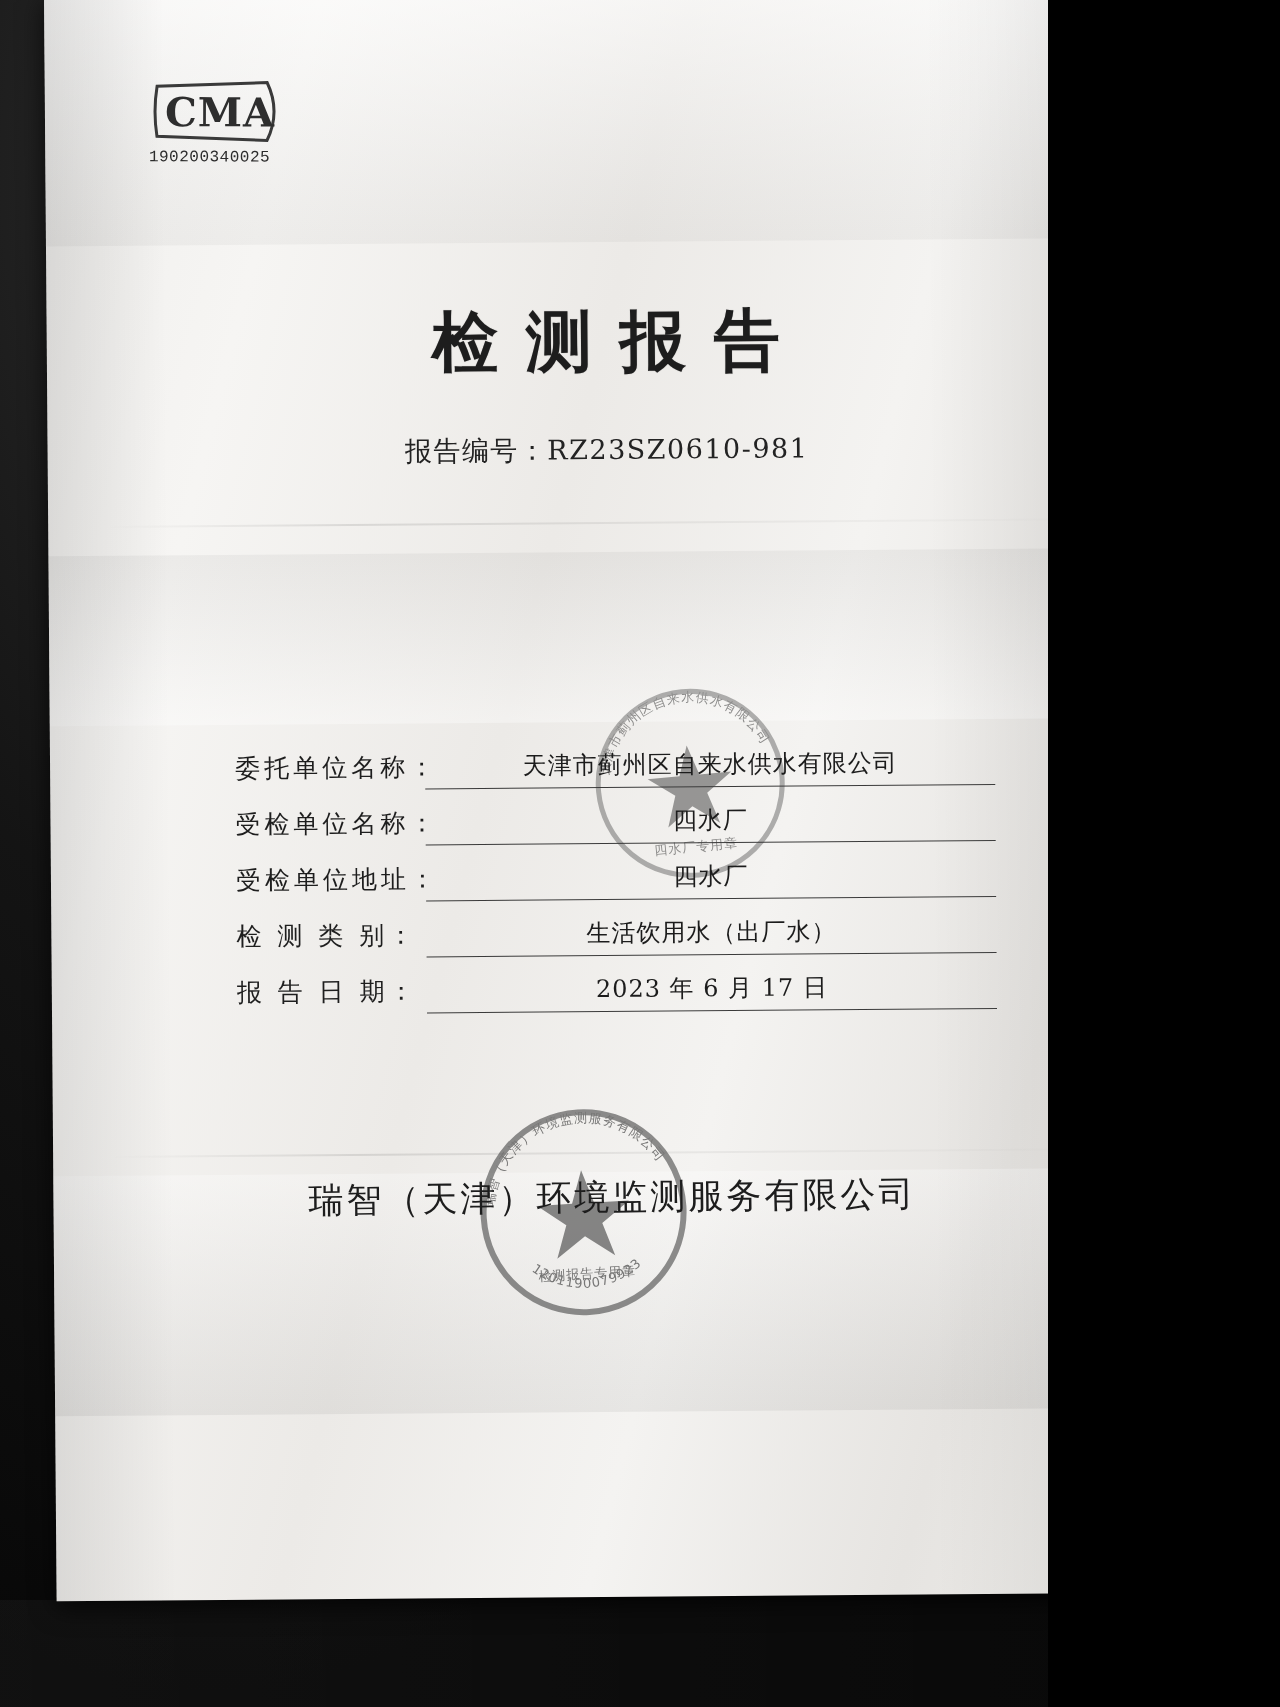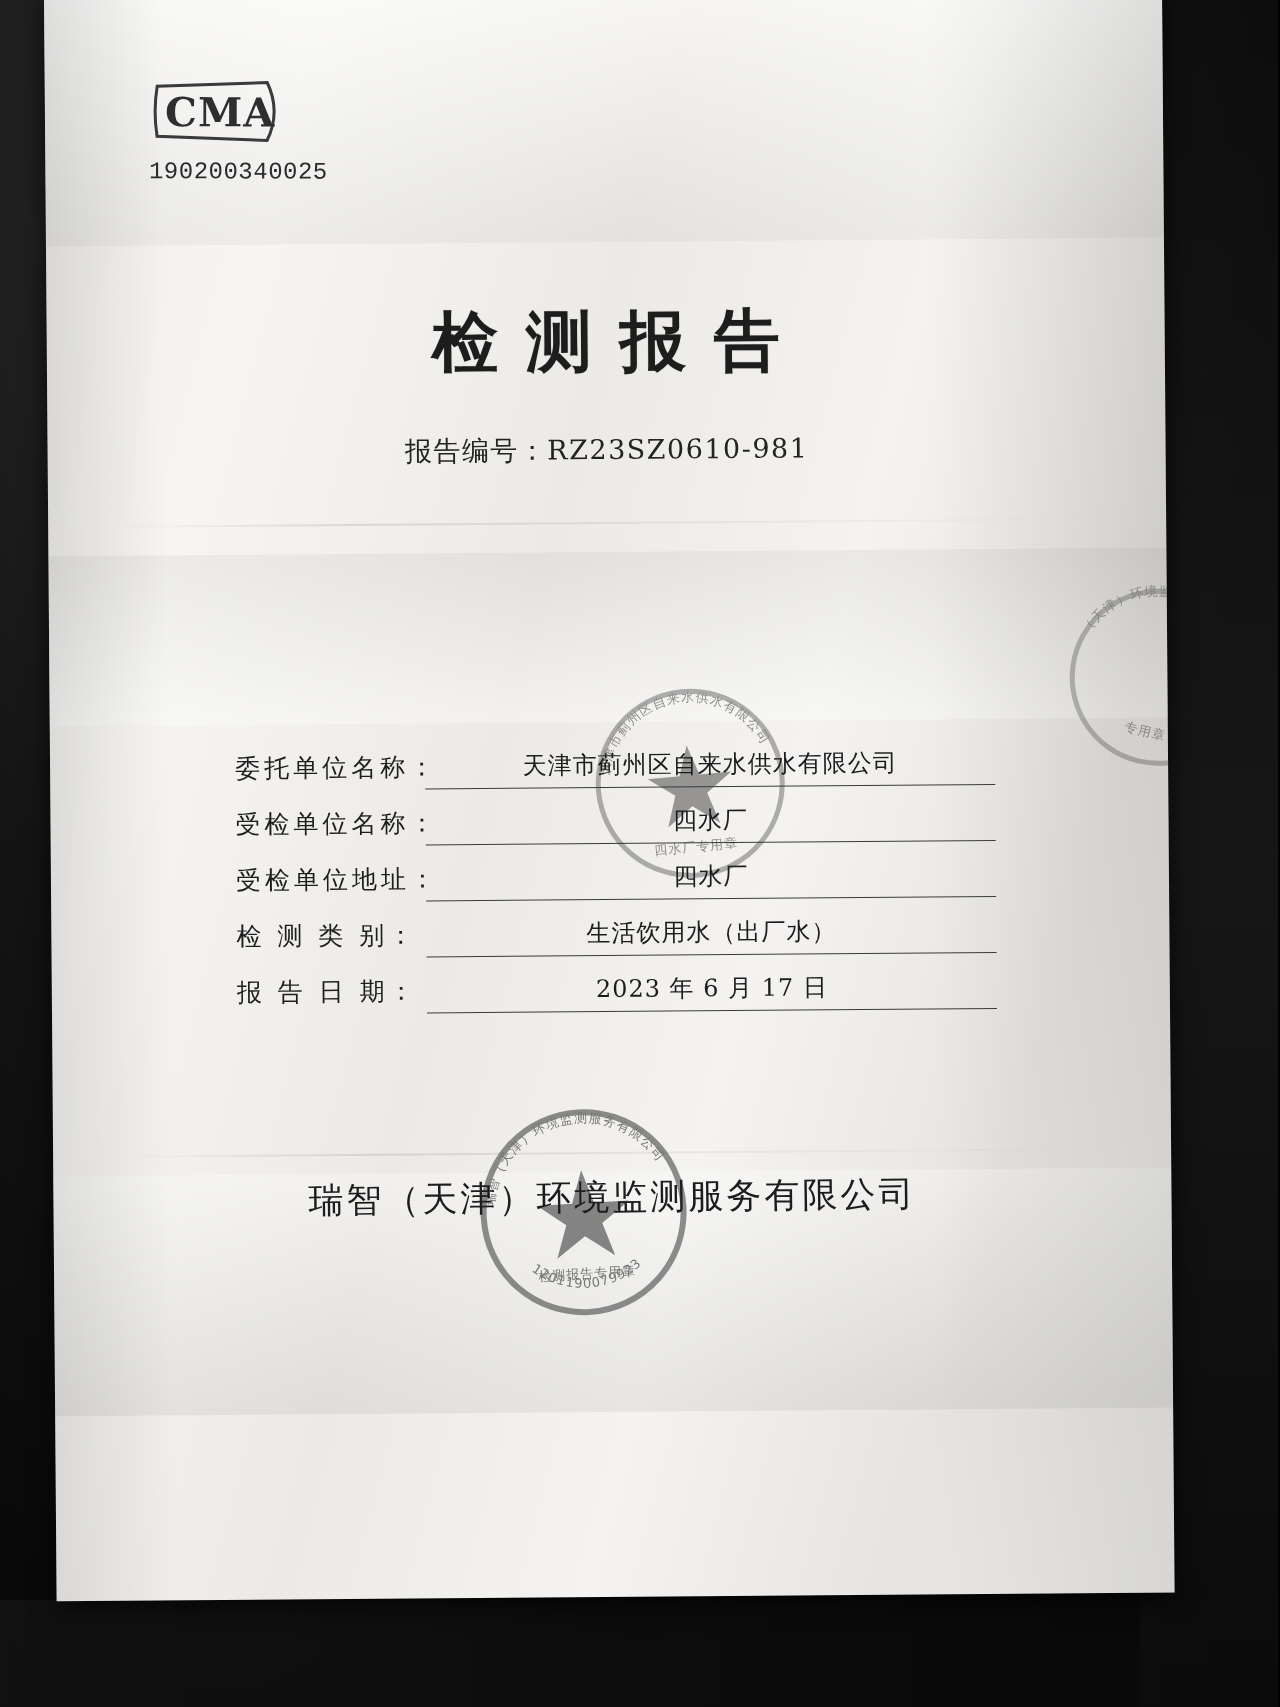--- a/index.html
+++ b/index.html
@@ -10,21 +10,21 @@
   body {
     width: 1280px;
     height: 1707px;
     overflow: hidden;
     font-family: "Liberation Serif", serif;
   }
 
   
   #photo {
     position: relative;
-    width: 1278px;
+    width: 1048px;
     height: 1707px;
     background:
       radial-gradient(ellipse at 20% 10%, #2a2a2a 0%, #141414 35%, #080808 70%),
       #0c0c0c;
     overflow: hidden;
   }
   .bg-streak {
     position: absolute;
     background: linear-gradient(90deg, rgba(255,255,255,0.035), rgba(255,255,255,0));
     pointer-events: none;
@@ -73,23 +73,22 @@
     width: 260px;
     transform: rotate(0.6deg);
   }
   #cma-mark {
     width: 140px;
     height: 74px;
     position: relative;
   }
   #cma-mark svg { display:block; }
   #cma-code {
-    margin-top: 10px;
     font-family: "Liberation Mono", monospace;
-    font-size: 24px;
+    font-size: 16px;
     letter-spacing: 0.5px;
     color: #2c2c2c;
     white-space: nowrap;
   }
 
   
   #doc-title {
     position: absolute;
     left: 0;
     top: 305px;

